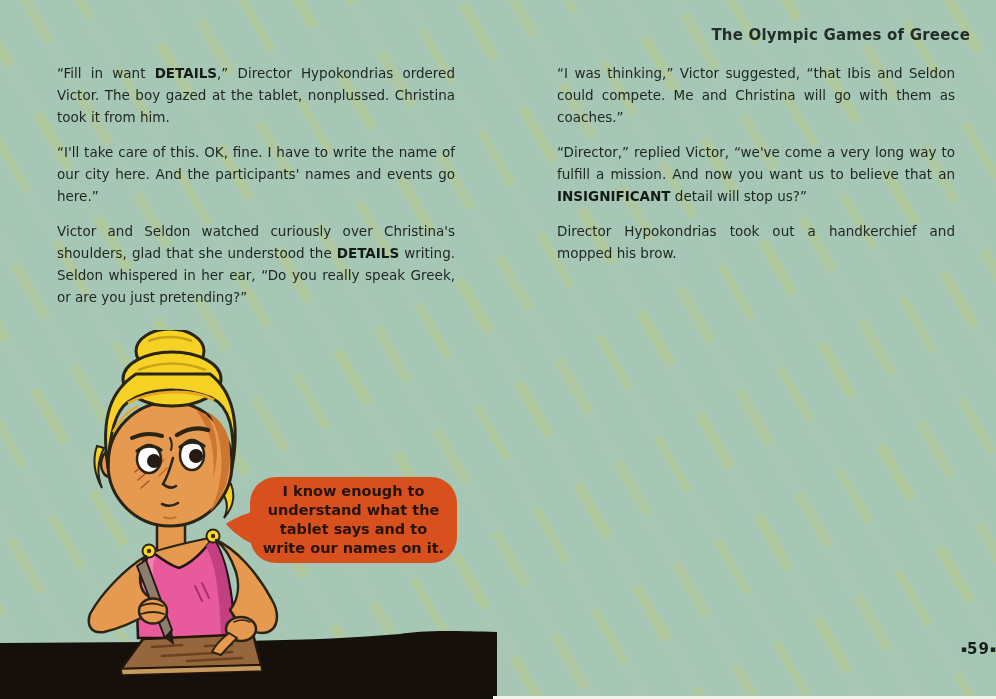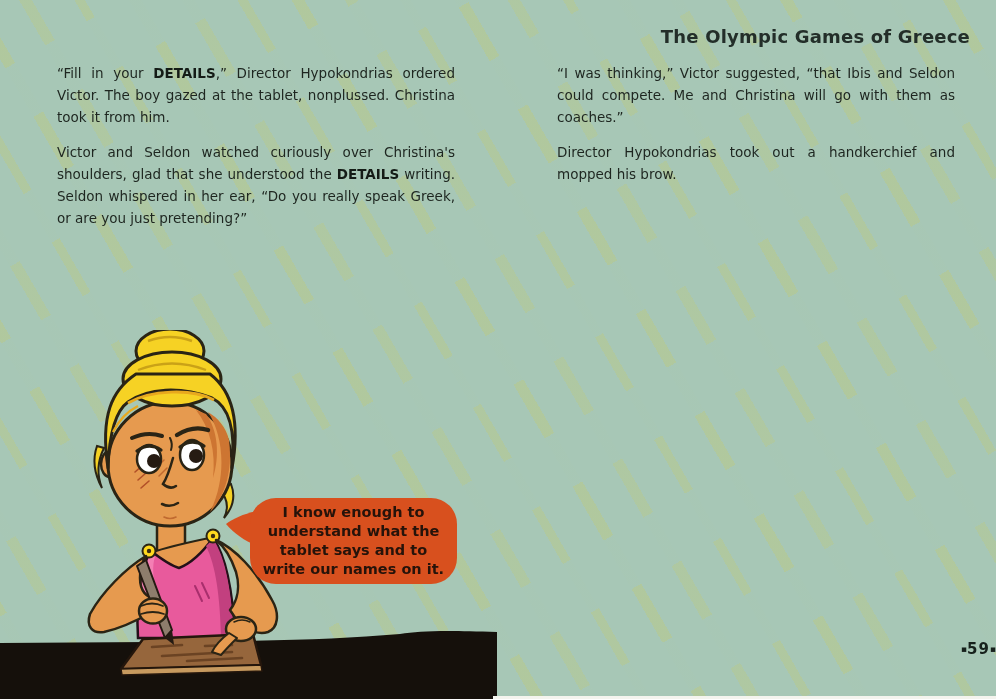--- a/index.html
+++ b/index.html
@@ -9,62 +9,64 @@
     background-color:#a7c7b6;
     background-image:
       repeating-linear-gradient(150deg, rgba(167,199,182,0) 0 62px, rgba(167,199,182,0.95) 62px 118px),
       repeating-linear-gradient(60deg,
         rgba(184,201,138,0) 0 38px, rgba(184,201,138,0.55) 38px 49px,
         rgba(184,201,138,0) 49px 84px, rgba(184,201,138,0.45) 84px 95px,
         rgba(184,201,138,0) 95px 132px, rgba(184,201,138,0.5) 132px 141px);
   }
   .header{
     position:absolute;top:26px;right:26px;
-    font-size:18px;font-weight:bold;color:#232e29;letter-spacing:.2px;
+    font-size:15px;font-weight:bold;color:#232e29;letter-spacing:.2px;
   }
   .col{position:absolute;top:62px;width:398px;color:#1e2620;}
   .col-left{left:57px;}
   .col-right{left:557px;}
   .col p{
     margin:0 0 13px 0;font-size:13.5px;line-height:22px;
     text-align:justify;font-weight:500;
   }
   .col p strong{font-weight:bold;color:#141b16;}
   .illustration{position:absolute;left:0;top:330px;width:500px;height:369px;}
   .bubble{
     position:absolute;left:250px;top:477px;width:207px;height:86px;
     background:#d8501e;border-radius:26px;
     display:flex;align-items:center;justify-content:center;
-    padding:4px 10px;box-sizing:border-box;margin-top:21px;
+    padding:4px 10px;box-sizing:border-box;
   }
   .bubble-text{
     font-size:14.5px;line-height:19px;font-weight:bold;color:#26130a;text-align:center;
   }
   .bubble-tail{position:absolute;left:222px;top:500px;width:42px;height:58px;}
   .page-num{
     position:absolute;left:498px;width:498px;top:640px;text-align:right;
     font-size:15px;font-weight:bold;color:#17211c;letter-spacing:1px;
   }
   .page-num .sq{font-size:9px;vertical-align:2px;letter-spacing:0;}
   .bottom-strip{position:absolute;left:493px;right:0;bottom:0;height:3px;background:#f4f4ee;}
 </style>
 </head>
 <body>
 
 <div class="page">
 
   <div class="header">The Olympic Games of Greece</div>
 
   <div class="col col-left">
-    <p><span>“Fill in your </span><strong>DETAILS</strong><span>,” Director Hypokondrias ordered Victor. The boy gazed at the tablet, nonplussed. Christina took it from him.</span></p>
+    <p><span>“Fill in want </span><strong>DETAILS</strong><span>,” Director Hypokondrias ordered Victor. The boy gazed at the tablet, nonplussed. Christina took it from him.</span></p>
+    <p><span>“I'll take care of this. OK, fine. I have to write the name of our city here. And the participants' names and events go here.”</span></p>
     <p><span>Victor and Seldon watched curiously over Christina's shoulders, glad that she understood the </span><strong>DETAILS</strong><span> writing. Seldon whispered in her ear, “Do you really speak Greek, or are you just pretending?”</span></p>
   </div>
 
   <div class="col col-right">
     <p><span>“I was thinking,” Victor suggested, “that Ibis and Seldon could compete. Me and Christina will go with them as coaches.”</span></p>
+    <p><span>“Director,” replied Victor, “we've come a very long way to fulfill a mission. And now you want us to believe that an </span><strong>INSIGNIFICANT</strong><span> detail will stop us?”</span></p>
     <p><span>Director Hypokondrias took out a handkerchief and mopped his brow.</span></p>
   </div>
 
   <svg class="illustration" viewBox="0 330 500 369">
 
     <g>
       <path d="M104,448 Q94,468 102,488 Q90,466 97,446 Z" fill="#f6d224" stroke="#2a2415" stroke-width="2"></path>
       <path d="M218,488 Q232,502 224,518 Q238,502 231,484 Z" fill="#f6d224" stroke="#2a2415" stroke-width="2"></path>
     </g>
 

